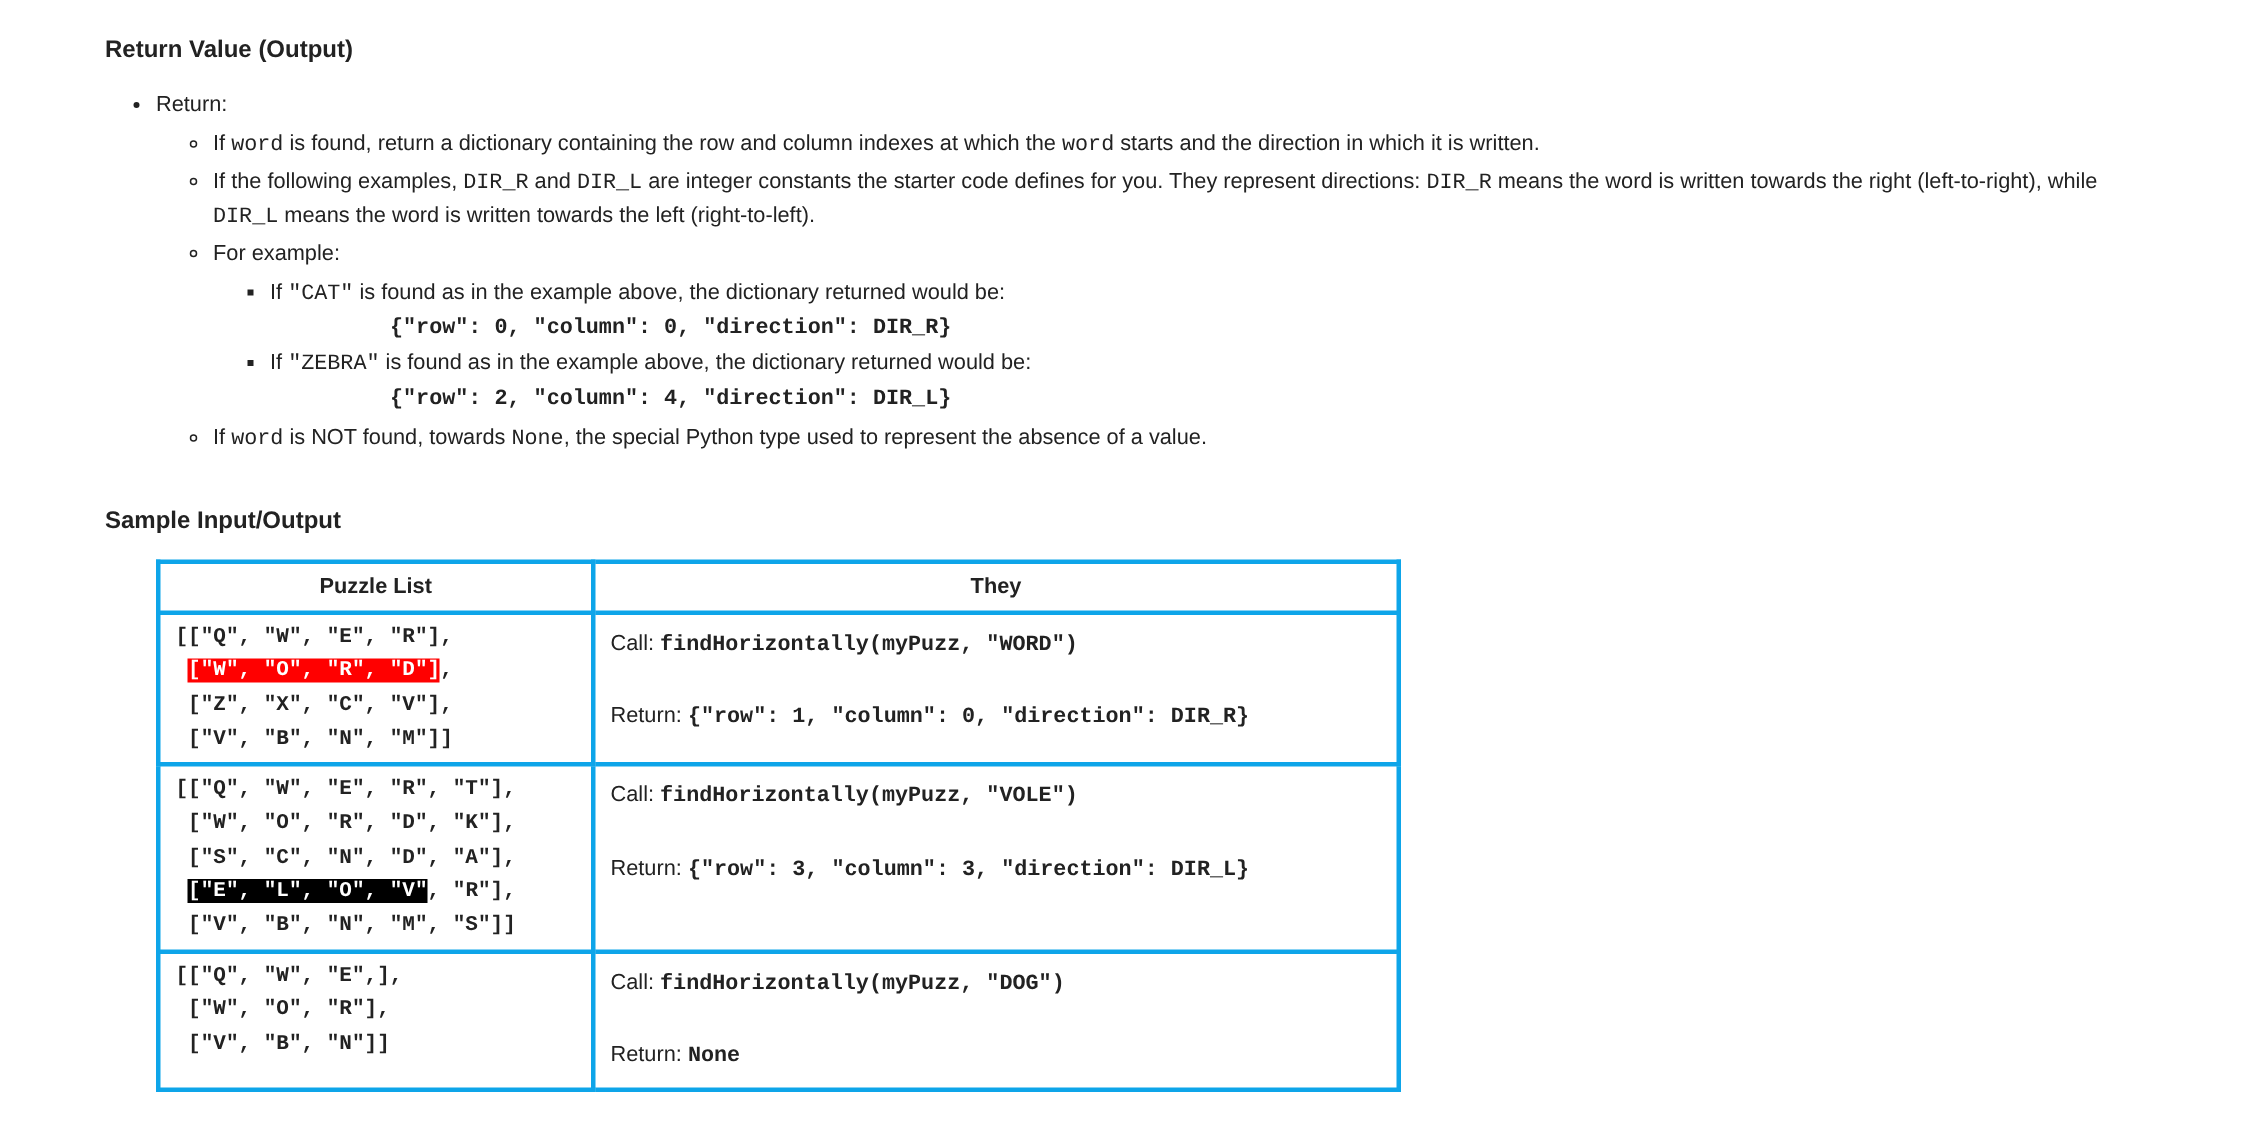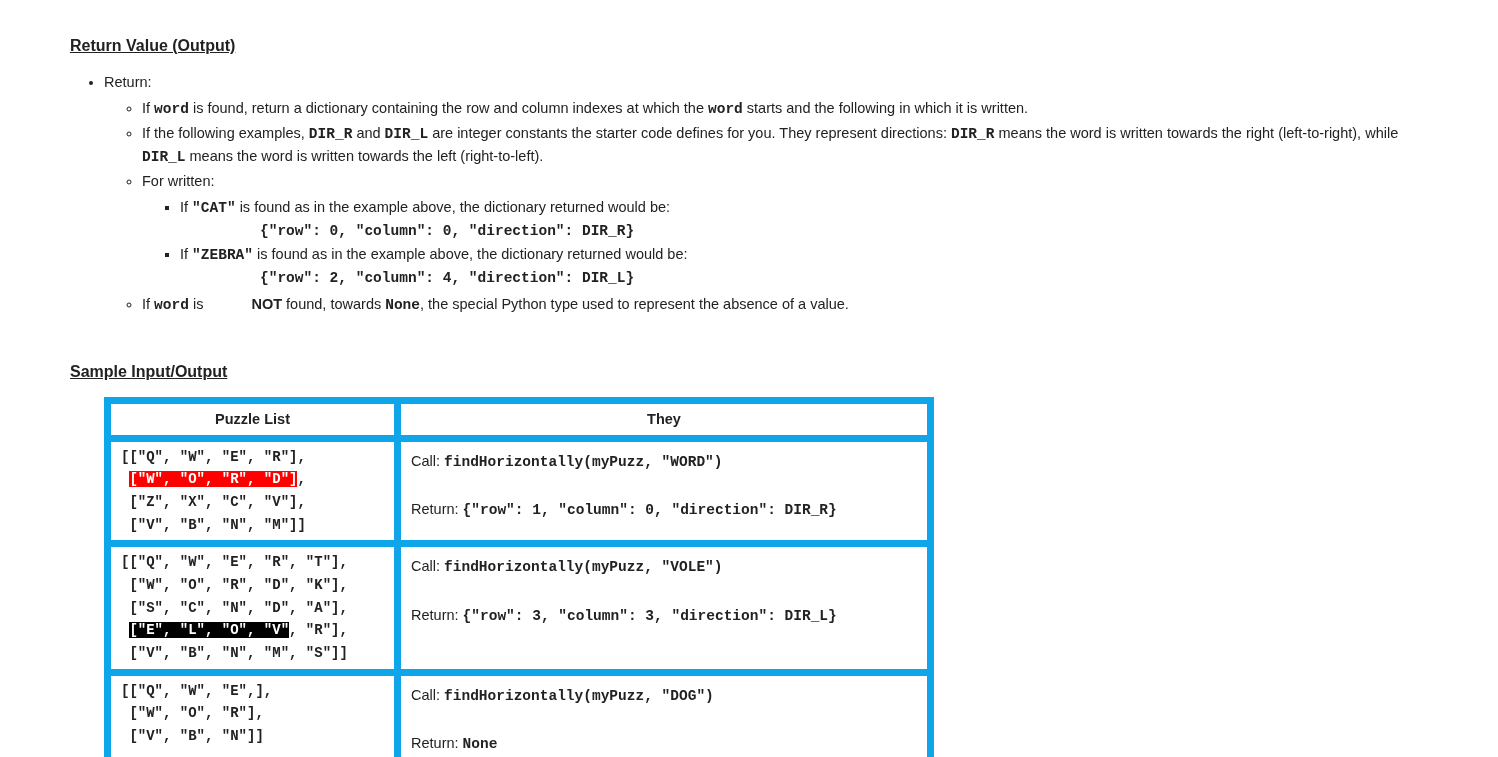--- a/index.html
+++ b/index.html
@@ -8,51 +8,50 @@
     font-size: 14.5px;
     line-height: 1.55;
     color: #222;
     margin: 0;
     padding: 18px 70px 30px 70px;
     background: #fff;
   }
   h3 {
     font-size: 16px;
     font-weight: 700;
-    margin: 16px 0 12px 0;
+    margin: 4px 0 12px 0;
     color: #222;
-    text-decoration: underline;
   }
   ul { margin: 4px 0; padding-left: 34px; }
   ul ul { padding-left: 38px; }
   ul.disc { list-style-type: disc; }
   ul.circle { list-style-type: circle; }
   ul.square { list-style-type: square; }
   li { margin: 1px 0; }
   .mono, code {
     font-family: "Courier New", Courier, monospace;
-    font-weight: 700;
+    font-weight: 400;
   }
   .mono-plain {
     font-family: "Courier New", Courier, monospace;
     font-weight: 700;
   }
   .indent-block {
     margin-left: 80px;
     font-family: "Courier New", Courier, monospace;
     font-weight: 700;
   }
-  strong { font-weight: 700; margin-left: 44px; }
+  strong { font-weight: 400; }
   table {
     border-collapse: collapse;
     margin: 8px 0 0 34px;
     width: 830px;
   }
   th, td {
-    border: 7px solid #0ea5e9;
+    border: 3px solid #0ea5e9;
     padding: 4px 10px;
     vertical-align: top;
     text-align: left;
   }
   th {
     font-weight: 700;
     text-align: center;
     padding: 4px 10px;
   }
   td.puzzle {
@@ -76,27 +75,27 @@
 </head>
 <body>
 
 <h3>Return Value (Output)</h3>
 
 <ul class="disc">
   <li>
     <span>Return:</span>
     <ul class="circle">
       <li>
-        <span>If </span><span class="mono">word</span><span> is found, return a dictionary containing the row and column indexes at which the </span><span class="mono">word</span><span> starts and the following in which it is written.</span>
+        <span>If </span><span class="mono">word</span><span> is found, return a dictionary containing the row and column indexes at which the </span><span class="mono">word</span><span> starts and the direction in which it is written.</span>
       </li>
       <li>
         <span>If the following examples, </span><span class="mono">DIR_R</span><span> and </span><span class="mono">DIR_L</span><span> are integer constants the starter code defines for you. They represent directions: </span><span class="mono">DIR_R</span><span> means the word is written towards the right (left-to-right), while </span><span class="mono">DIR_L</span><span> means the word is written towards the left (right-to-left).</span>
       </li>
       <li>
-        <span>For written:</span>
+        <span>For example:</span>
         <ul class="square">
           <li>
             <span>If </span><span class="mono">"CAT"</span><span> is found as in the example above, the dictionary returned would be:</span>
             <div class="indent-block">{"row": 0, "column": 0, "direction": DIR_R}</div>
           </li>
           <li>
             <span>If </span><span class="mono">"ZEBRA"</span><span> is found as in the example above, the dictionary returned would be:</span>
             <div class="indent-block">{"row": 2, "column": 4, "direction": DIR_L}</div>
           </li>
         </ul>

